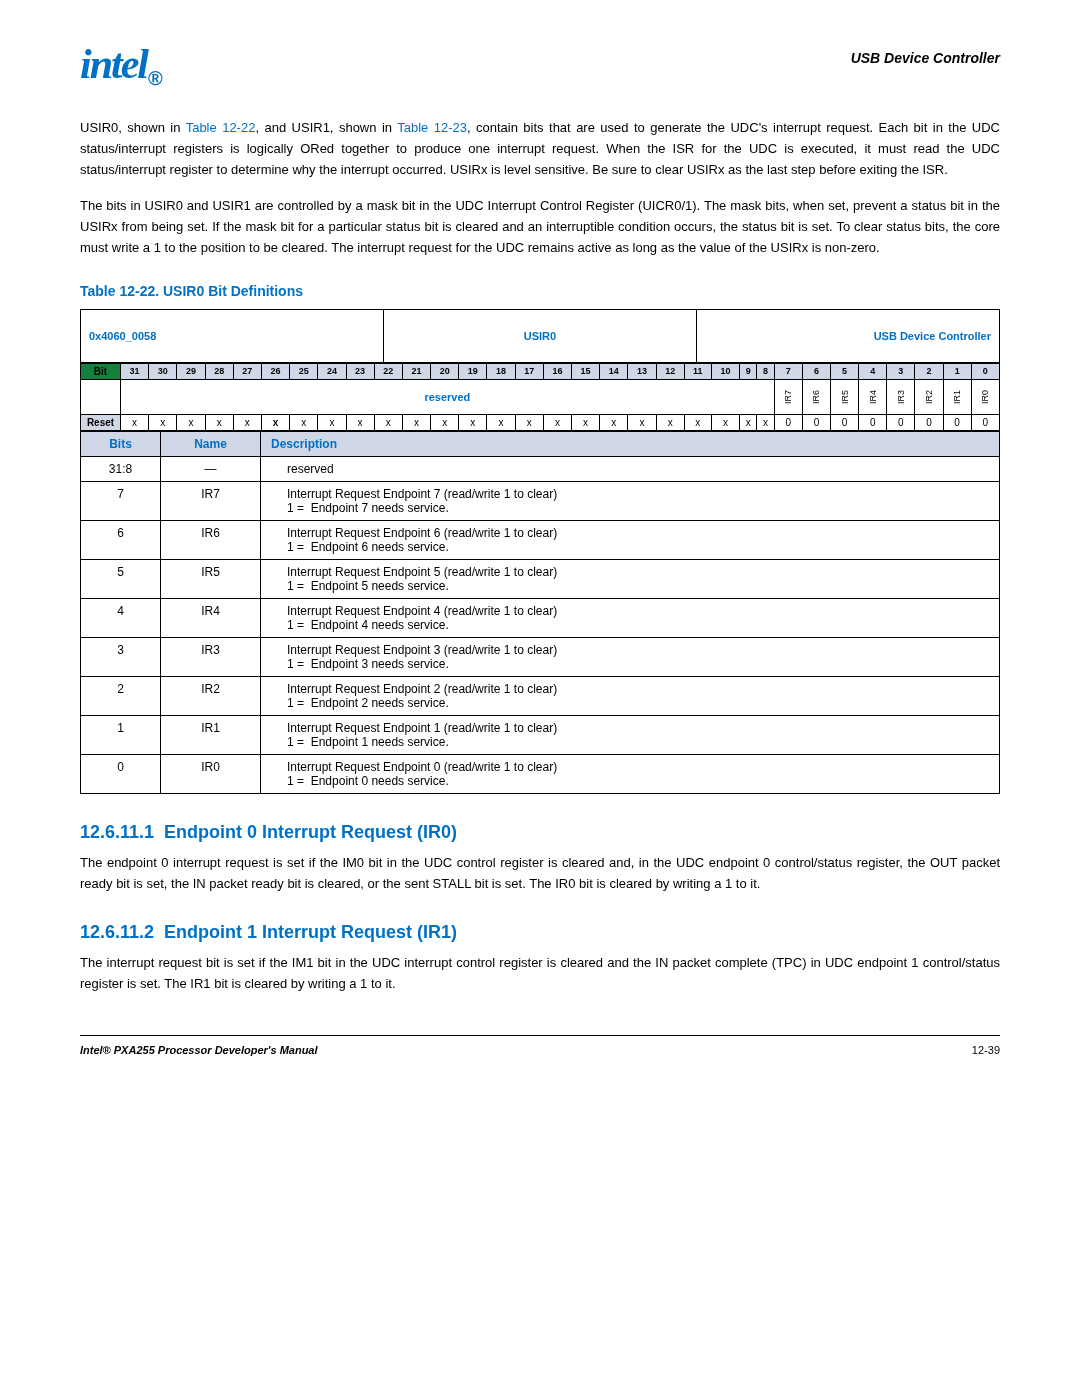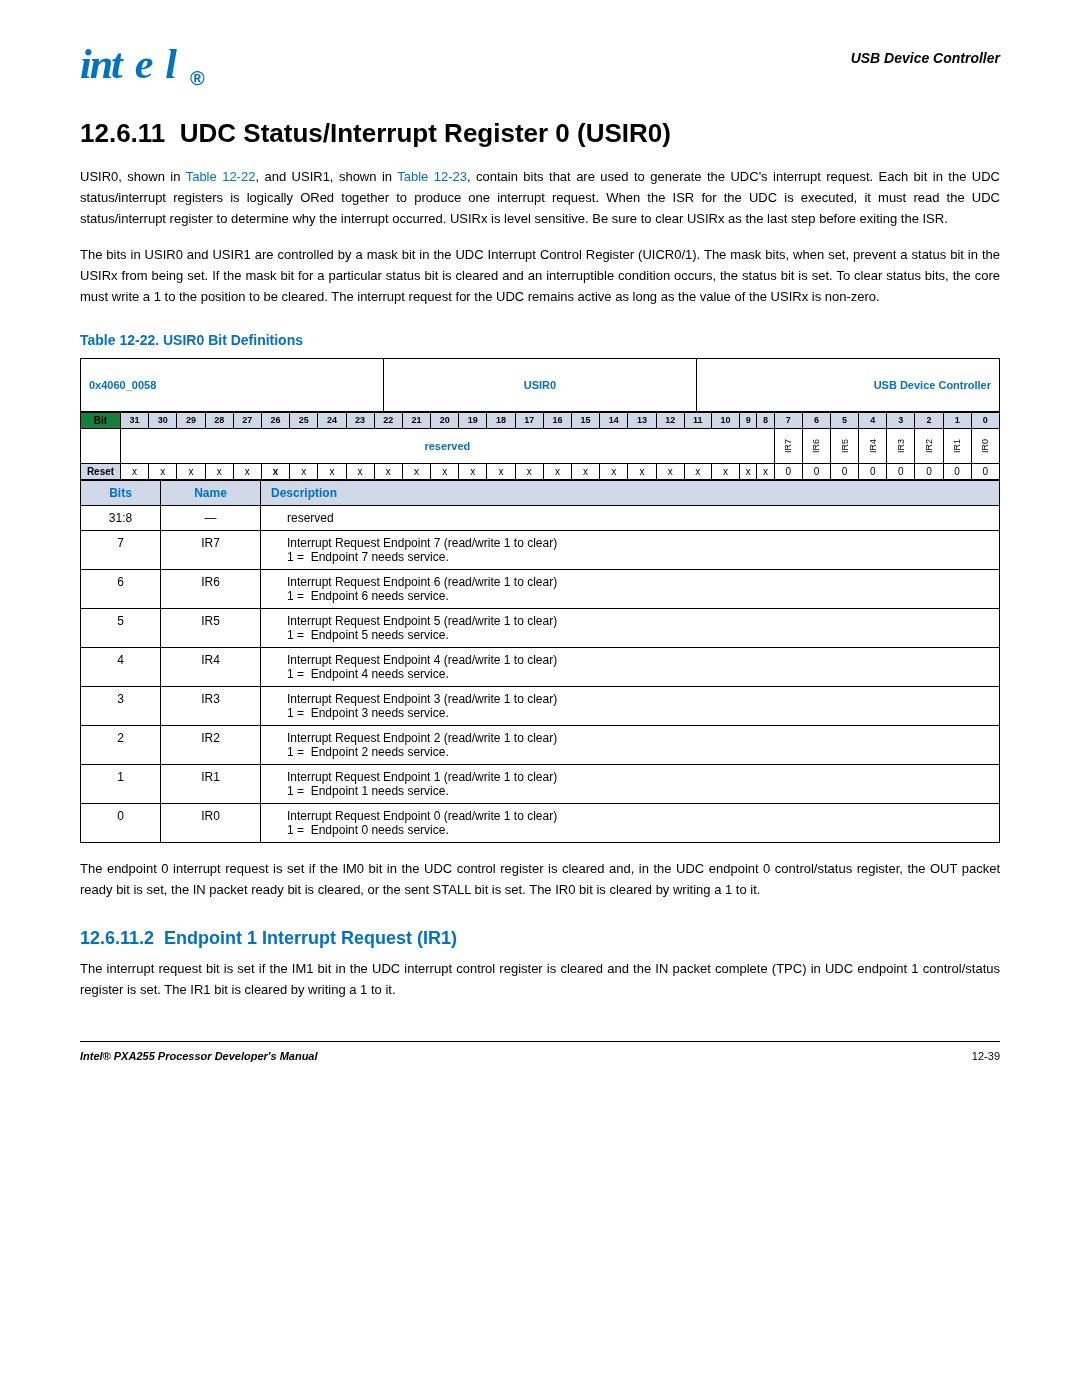--- a/index.html
+++ b/index.html
@@ -158,32 +158,29 @@
     .addr-label { color: #0071c5; font-weight: bold; }
     .usir-label { color: #0071c5; font-weight: bold; text-align: center; }
     .udc-label { color: #0071c5; font-weight: bold; text-align: right; }
   </style>
 </head>
 <body>
 
 <div class="page">
 
   <div class="header">
-    <div style="display:flex; align-items:flex-end; gap:14px;">
+    <div style="display:flex; align-items:flex-end; gap:0;">
       <span style="font-size:42px; font-weight:900; font-style:italic; font-family:'Times New Roman',serif; color:#0071c5; letter-spacing:-2px;">int</span>
         <span style="font-size:42px; font-weight:900; font-style:italic; font-family:'Times New Roman',serif; color:#0071c5; letter-spacing:-2px;">e</span>
         <span style="font-size:42px; font-weight:900; font-style:italic; font-family:'Times New Roman',serif; color:#0071c5; letter-spacing:-2px;">l</span>
         <span style="font-size:20px; font-style:normal; color:#0071c5; vertical-align:super; font-weight:bold; margin-left:1px; line-height:1;">®</span>
     </div>
     <div class="header-right">USB Device Controller</div>
   </div>
 
-  <div class="section-title">
-    <span>12.6.11</span>&nbsp;&nbsp;<span>UDC Status/Interrupt Register 0 (USIR0)</span>
-  </div>
 
   <p class="body-text">
     USIR0, shown in <a class="link">Table 12-22</a>, and USIR1, shown in <a class="link">Table 12-23</a>, contain bits that are used to generate the UDC's interrupt request. Each bit in the UDC status/interrupt registers is logically ORed together to produce one interrupt request. When the ISR for the UDC is executed, it must read the UDC status/interrupt register to determine why the interrupt occurred. USIRx is level sensitive. Be sure to clear USIRx as the last step before exiting the ISR.
   </p>
 
   <p class="body-text">The bits in USIR0 and USIR1 are controlled by a mask bit in the UDC Interrupt Control Register (UICR0/1). The mask bits, when set, prevent a status bit in the USIRx from being set. If the mask bit for a particular status bit is cleared and an interruptible condition occurs, the status bit is set. To clear status bits, the core must write a 1 to the position to be cleared. The interrupt request for the UDC remains active as long as the value of the USIRx is non-zero.</p>
 
   <div class="table-title">Table 12-22. USIR0 Bit Definitions</div>
 
   <table class="header-row-table">
@@ -346,20 +343,23 @@
         <td>Interrupt Request Endpoint 1 (read/write 1 to clear)<br>1 =&nbsp; Endpoint 1 needs service.</td>
       </tr>
       <tr>
         <td class="center">0</td>
         <td class="center">IR0</td>
         <td>Interrupt Request Endpoint 0 (read/write 1 to clear)<br>1 =&nbsp; Endpoint 0 needs service.</td>
       </tr>
     </tbody>
   </table>
 
+  <div class="subsection-title">
+    <span>12.6.11.1</span>&nbsp;&nbsp;<span>Endpoint 0 Interrupt Request (IR0)</span>
+  </div>
   <p class="body-text">The endpoint 0 interrupt request is set if the IM0 bit in the UDC control register is cleared and, in the UDC endpoint 0 control/status register, the OUT packet ready bit is set, the IN packet ready bit is cleared, or the sent STALL bit is set. The IR0 bit is cleared by writing a 1 to it.</p>
 
   <div class="subsection-title">
     <span>12.6.11.2</span>&nbsp;&nbsp;<span>Endpoint 1 Interrupt Request (IR1)</span>
   </div>
   <p class="body-text">The interrupt request bit is set if the IM1 bit in the UDC interrupt control register is cleared and the IN packet complete (TPC) in UDC endpoint 1 control/status register is set. The IR1 bit is cleared by writing a 1 to it.</p>
 
   <div class="footer">
     <div class="footer-left">Intel® PXA255 Processor Developer's Manual</div>
     <div class="footer-right">12-39</div>

